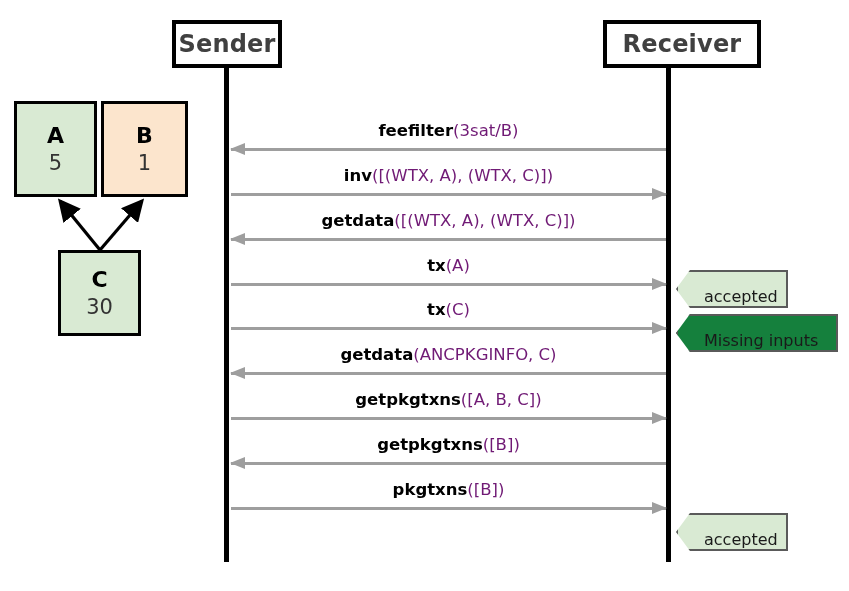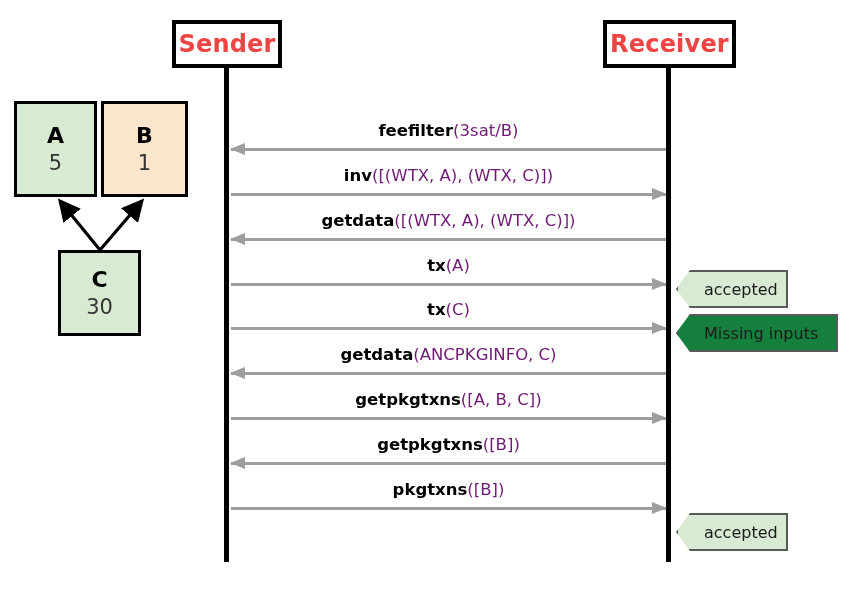--- a/index.html
+++ b/index.html
@@ -26,24 +26,24 @@
     position: absolute;
     box-sizing: border-box;
     background: #ffffff;
     border: 4px solid #000000;
     display: flex;
     align-items: center;
     justify-content: center;
     font-weight: bold;
     font-size: 24px;
     letter-spacing: .2px;
-    color: #ef4444;
+    color: #404040;
   }
   #sender-box   { left: 172px; top: 20px; width: 110px; height: 48px; }
-  #receiver-box { left: 603px; top: 20px; width: 133px; height: 48px; }
+  #receiver-box { left: 603px; top: 20px; width: 158px; height: 48px; }
 
   
   .lifeline {
     position: absolute;
     width: 5px;
     background: #000000;
   }
   #sender-lifeline   { left: 224px; top: 68px; height: 494px; }
   #receiver-lifeline { left: 666px; top: 68px; height: 494px; }
 
@@ -98,21 +98,21 @@
     right: -1px;
     border-left: 15px solid #9e9e9e;
   }
 
   
   .status-badge {
     position: absolute;
     height: 38px;
     box-sizing: border-box;
     display: flex;
-    align-items: center;
+    align-items: flex-end;
     padding-left: 26px;
     padding-right: 12px;
     font-size: 16px;
     color: #1a1a1a;
     border: 2px solid #5a5a5a;
     -webkit-clip-path: polygon(14px 0, 100% 0, 100% 100%, 14px 100%, 0 50%);
     clip-path: polygon(14px 0, 100% 0, 100% 100%, 14px 100%, 0 50%);
     white-space: nowrap;
   }
   .status-badge.accepted { background: #d9ead3; }

